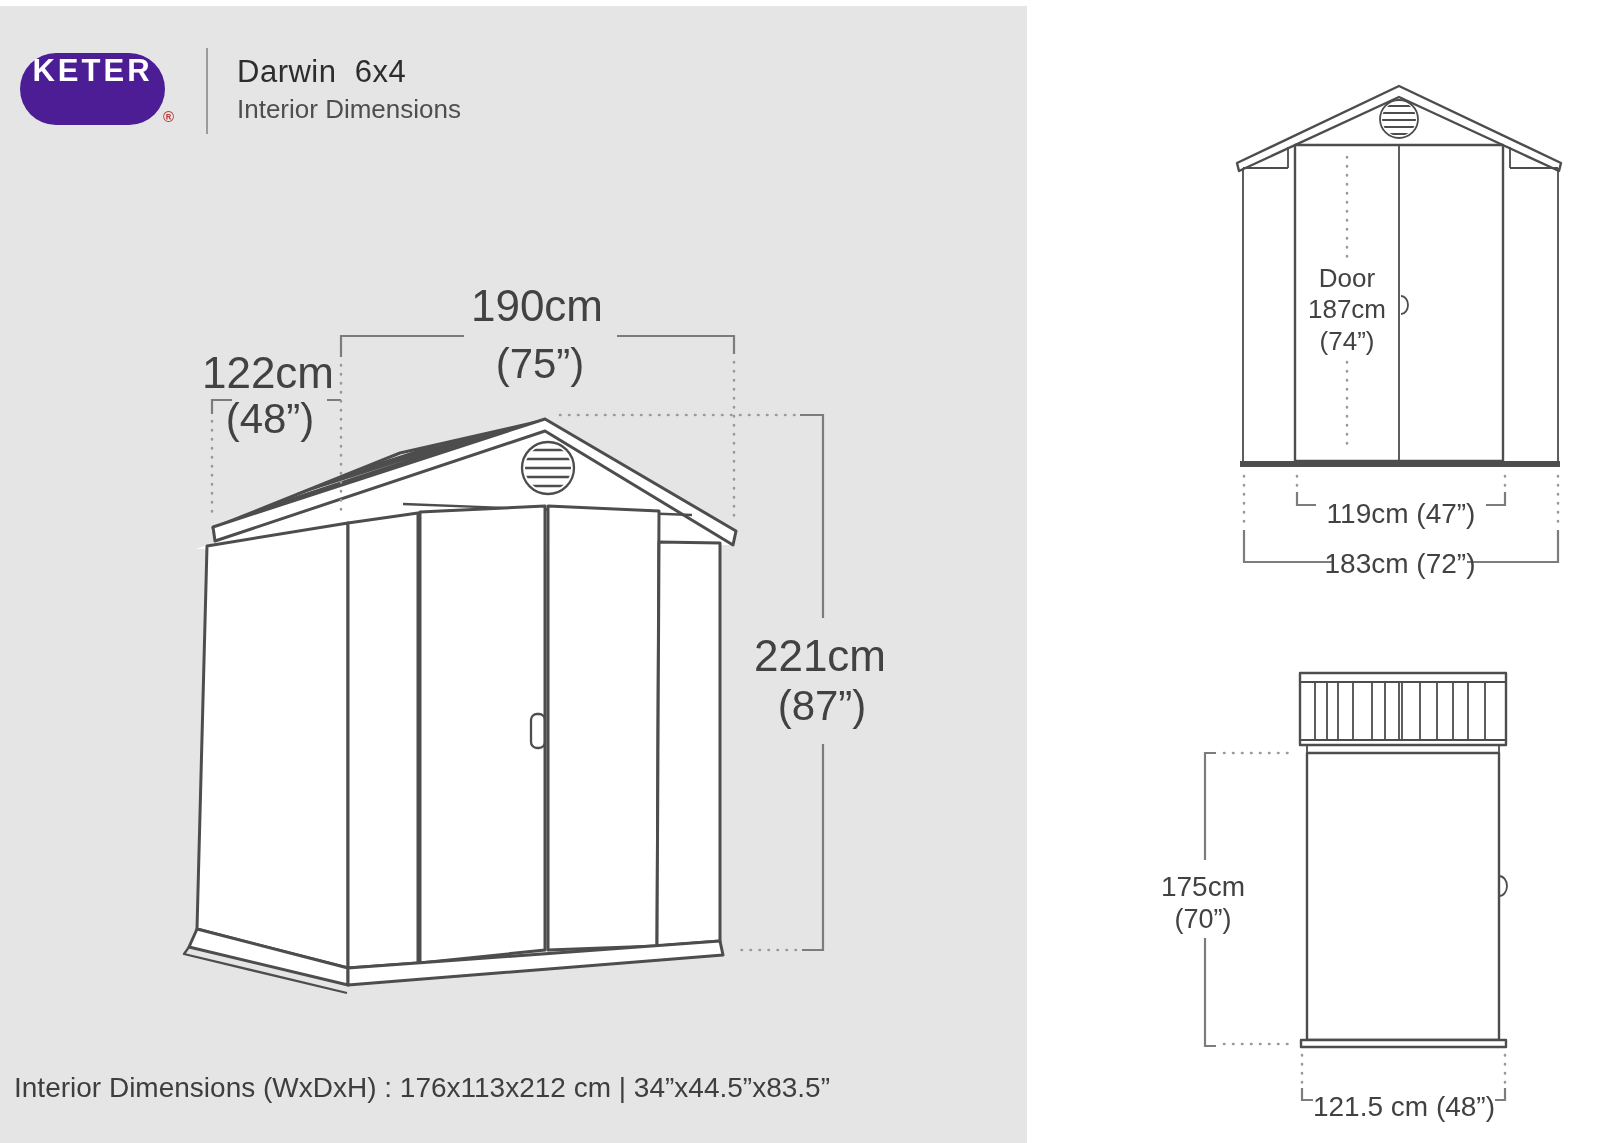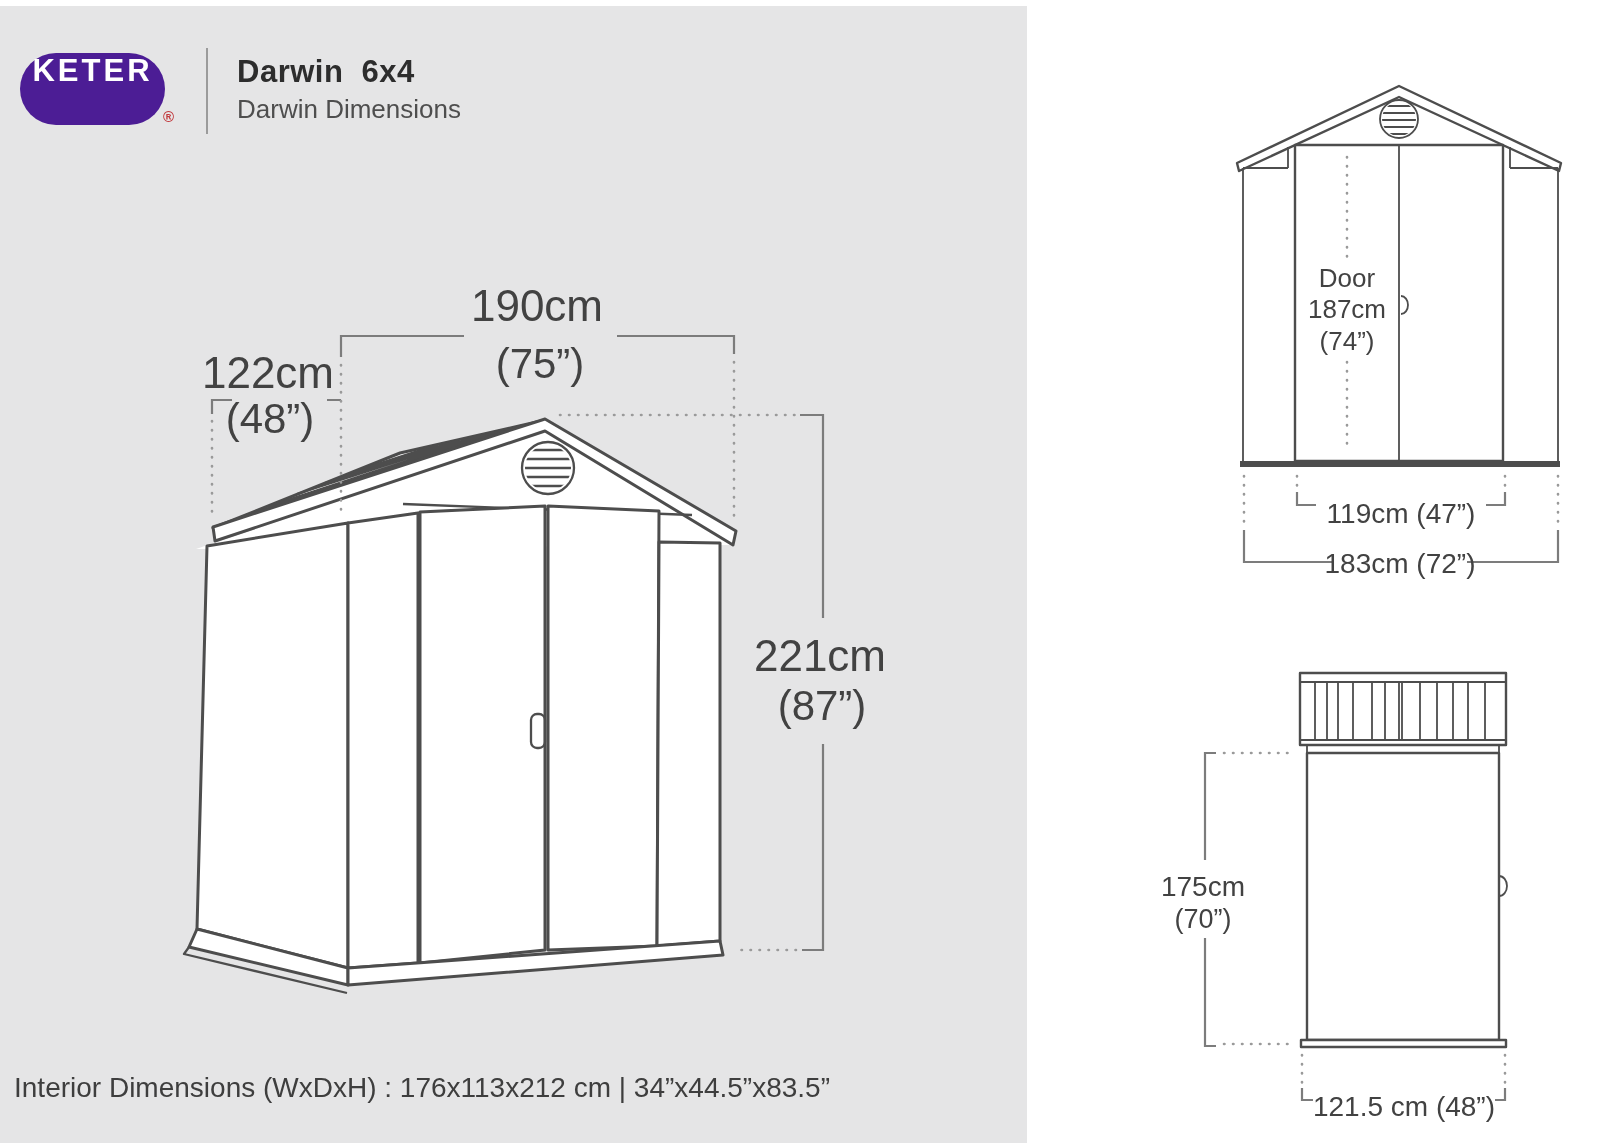--- a/index.html
+++ b/index.html
@@ -19,21 +19,21 @@
   .logo-text {
     color:#ffffff; font-weight:700; font-size:31px; letter-spacing:3px;
   }
   .registered {
     position:absolute; left:163px; top:108px; color:#c23a3e; font-size:15px; font-weight:700;
   }
   .divider {
     position:absolute; left:206px; top:48px; width:2px; height:86px; background:#9b9b9b;
   }
   .product-title {
-    position:absolute; left:237px; top:54px; font-size:31px; font-weight:700;
+    position:absolute; left:237px; top:54px; font-size:31px; font-weight:400;
     color:#2d2d2d; white-space:pre; letter-spacing:0.5px;
   }
   .product-subtitle {
     position:absolute; left:237px; top:94px; font-size:26px; font-weight:400;
     color:#4e4e4e;
   }
   .footer-text {
     position:absolute; left:14px; top:1072px; font-size:28px; color:#3e3e3e;
     white-space:pre;
   }
@@ -52,21 +52,21 @@
 <div class="canvas">
 
   <div class="left-panel"></div>
 
   <div class="logo-pill">
     <span class="logo-text">KETER</span>
   </div>
   <div class="registered">®</div>
   <div class="divider"></div>
   <div class="product-title">Darwin  6x4</div>
-  <div class="product-subtitle">Darwin Dimensions</div>
+  <div class="product-subtitle">Interior Dimensions</div>
 
   <svg style="left:130px; top:270px;" width="760" height="730" viewBox="130 270 760 730">
     <defs>
       <clipPath id="ventClipMain">
           <circle cx="548" cy="468" r="23"></circle>
         </clipPath>
     </defs>
     <g>
 
       <polygon fill="#ffffff" stroke="none" points="545,431 733,545 196,549"></polygon>

